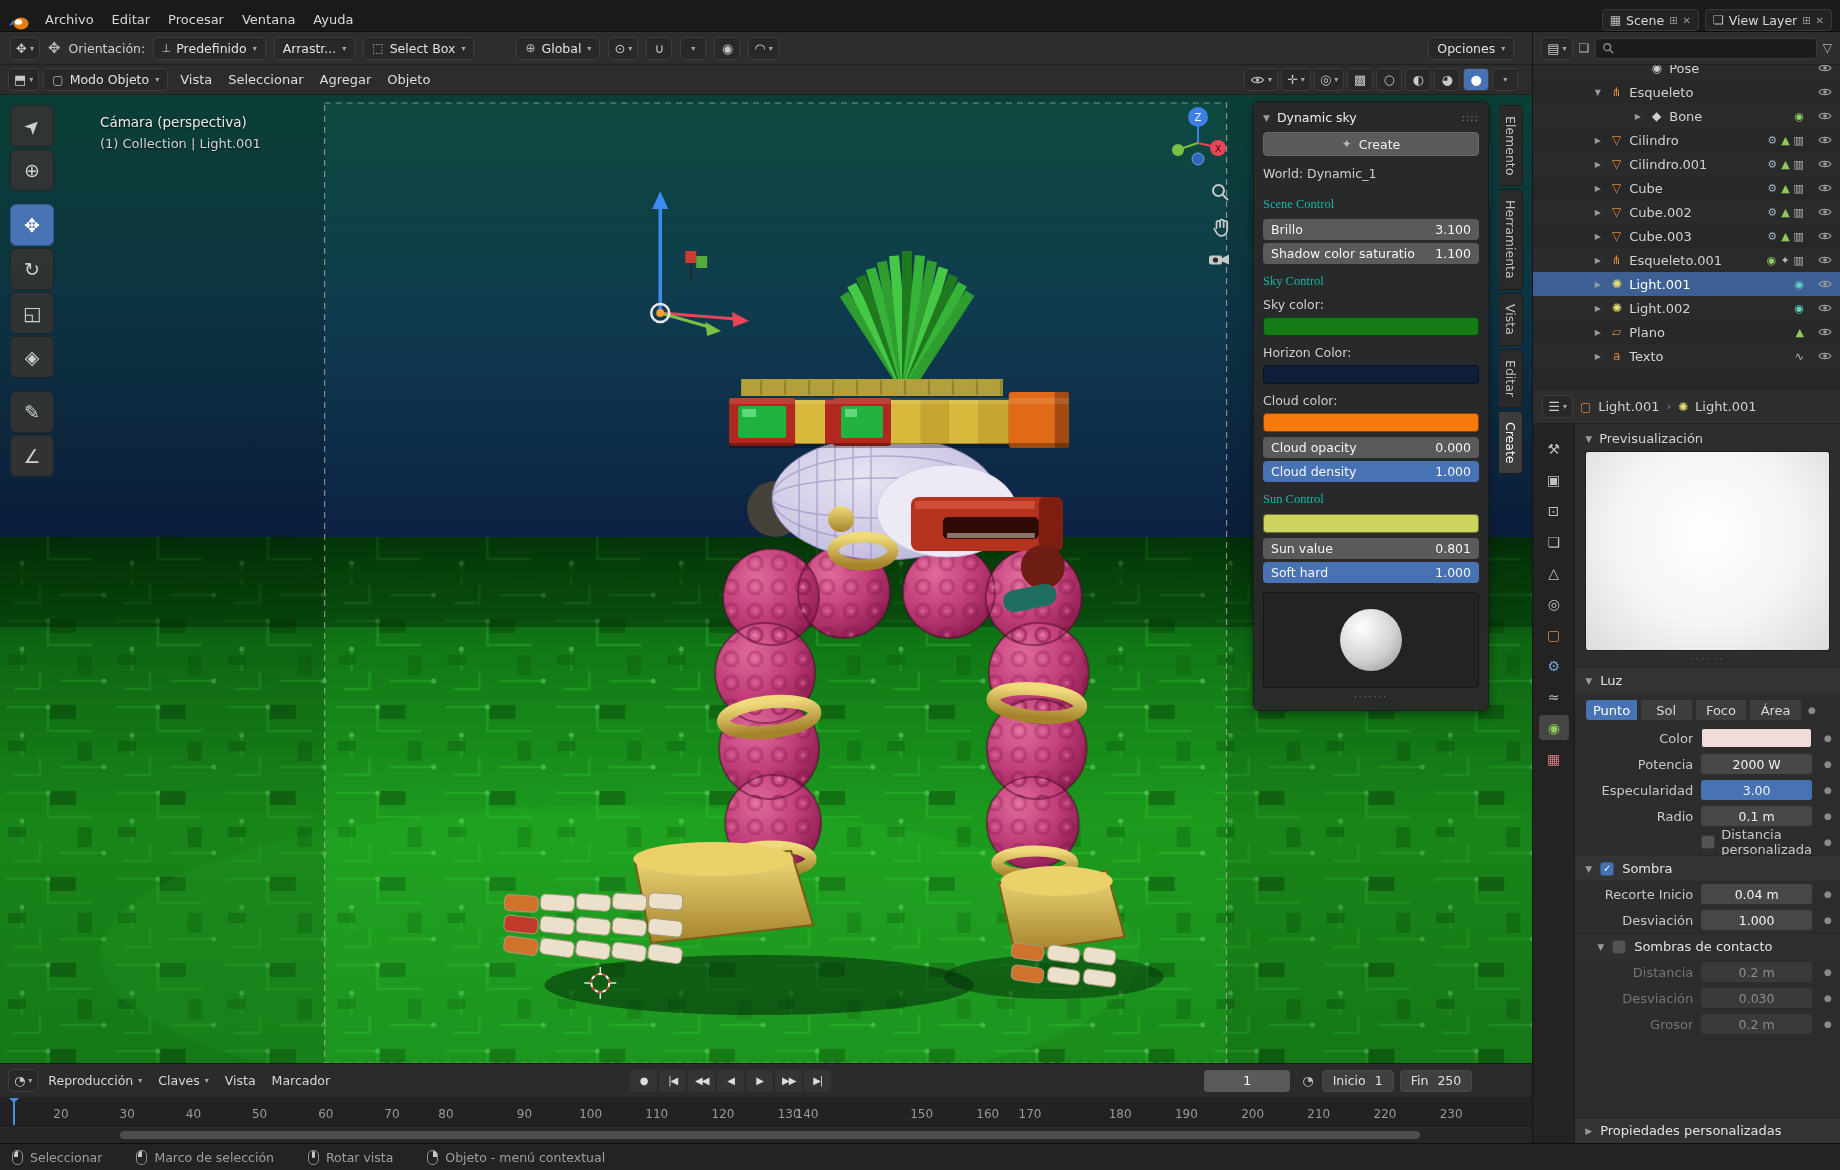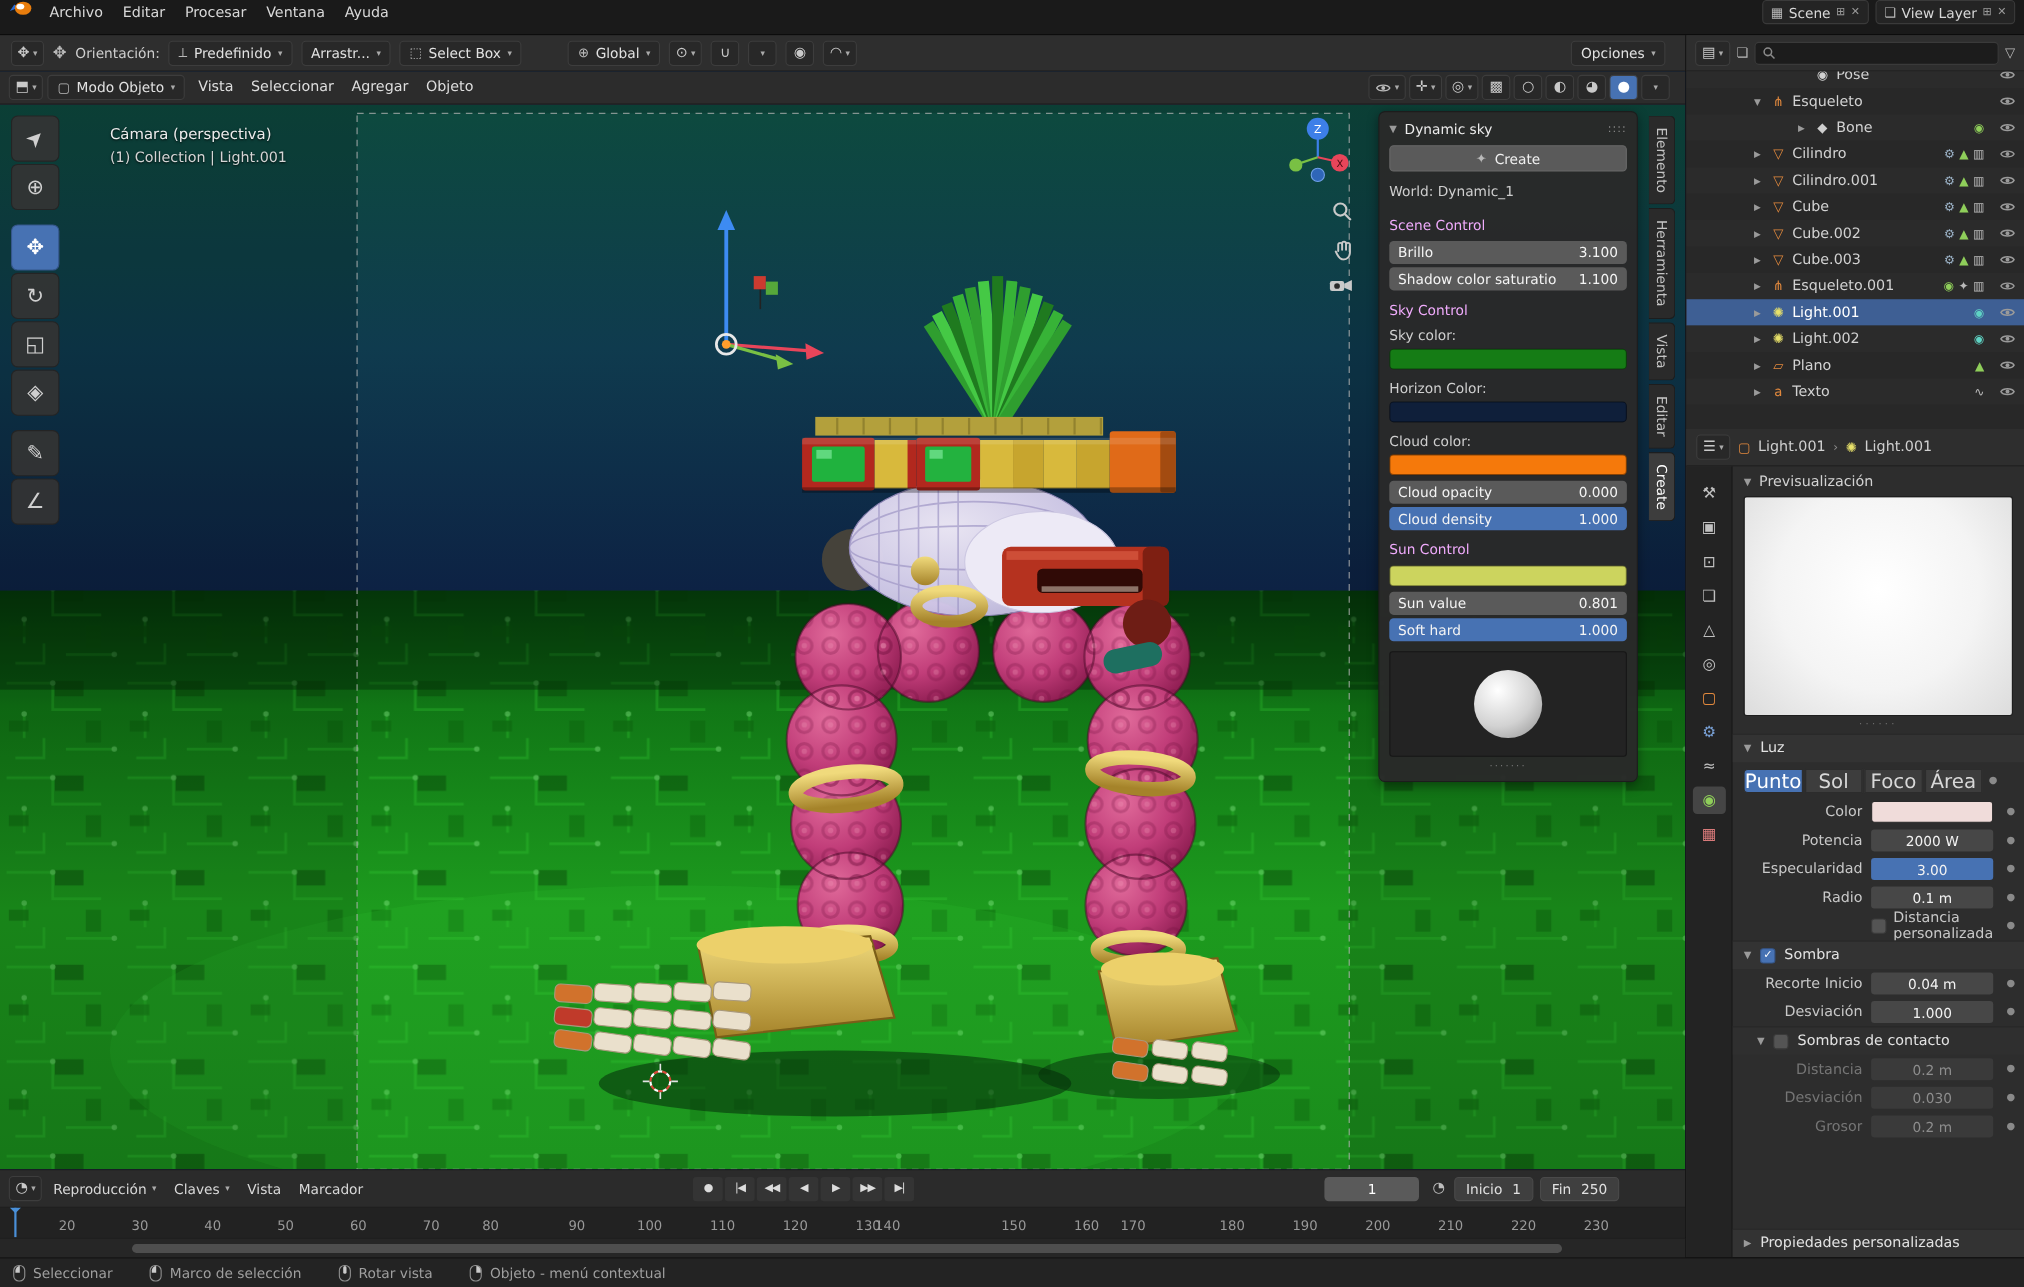--- a/index.html
+++ b/index.html
@@ -1,21 +1,21 @@
 <!DOCTYPE html>
 <html style="--accent: #4772b3;"><head>
 <meta charset="utf-8">
 <style>
   * { box-sizing: border-box; margin: 0; padding: 0; }
   html, body { width: 1840px; height: 1170px; overflow: hidden; }
   body { font-family: "DejaVu Sans", sans-serif; background: #111; color: #d0d0d0; font-size: 13px; user-select: none; }
   #app { width: 1840px; height: 1170px; display: flex; flex-direction: column; }
 
   
-  .topbar { flex: 0 0 32px; background: #1a1a1a; border-bottom: 1px solid #0c0c0c; display: flex; align-items: flex-start; padding: 0 8px; }
+  .topbar { flex: 0 0 32px; background: #1a1a1a; border-bottom: 1px solid #0c0c0c; display: flex; align-items: flex-end; padding: 0 8px; }
   .logo { margin-right: 6px; display: flex; align-items: center; }
   .menus { display: flex; }
   .menu-item { padding: 4px 9px; font-size: 13px; color: #d8d8d8; border-radius: 3px; cursor: default; }
   .ws-tabs { display: flex; align-items: flex-end; height: 32px; margin-left: 14px; }
   .ws-tab { padding: 6px 11px 7px; font-size: 12.5px; color: #ababab; border-right: 1px solid #111; background: #232323; }
   .ws-tab.active { background: #3a3a3a; color: #fff; border-radius: 5px 5px 0 0; }
   .ws-add { padding: 6px 10px 7px; color: #b5b5b5; background: #232323; border-radius: 0 4px 0 0; }
   .top-right { margin-left: auto; display: flex; gap: 6px; align-items: center; }
   .chip { display: flex; align-items: center; gap: 5px; background: #242424; border: 1px solid #3a3a3a; border-radius: 4px; height: 22px; padding: 0 7px; font-size: 12.5px; color: #d8d8d8; }
   .chip .mini { font-size: 10px; color: #9a9a9a; }
@@ -49,21 +49,21 @@
   .cam-label .sub { font-size: 13px; color: #d5d5d5; }
 
   .navgizmo { position: absolute; left: 1150px; top: 38px; width: 84px; z-index: 15; display: flex; flex-direction: column; align-items: flex-end; gap: 15px; padding-right: 4px; }
 
   
   .skypanel { position: absolute; left: 1253px; top: 36px; width: 236px; z-index: 25; background: rgba(41,41,41,.97); border: 1px solid #1c1c1c; border-radius: 6px; padding: 6px 9px 8px; font-size: 12.5px; box-shadow: 0 3px 10px rgba(0,0,0,.4); }
   .sp-title { display: flex; align-items: center; gap: 7px; color: #ececec; padding: 2px 0 7px; }
   .sp-grip-ico { margin-left: auto; color: #8a8a8a; letter-spacing: 1px; font-size: 10px; }
   .sp-create { height: 24px; background: #5a5a5a; border: 1px solid #686868; border-radius: 4px; display: flex; align-items: center; justify-content: center; gap: 7px; color: #f0f0f0; margin-bottom: 9px; }
   .sp-world { color: #cfcfcf; padding: 1px 0 9px; }
-  .sp-head { color: #f0abfc; padding: 7px 0 4px; }
+  .sp-head { color: #14b8a6; padding: 7px 0 4px; font-family: Liberation Serif, serif; }
   .sp-label { color: #cfcfcf; padding: 4px 0 2px; }
   .sp-slider { position: relative; height: 21px; background: #5a5a5a; border-radius: 4px; margin: 3px 0; display: flex; align-items: center; justify-content: space-between; padding: 0 8px; color: #f4f4f4; overflow: hidden; }
   .sp-slider.filled { background: var(--accent, #4772b3); }
   .sp-sl-label { white-space: nowrap; overflow: hidden; text-overflow: ellipsis; max-width: 150px; }
   .sp-swatch { height: 19px; border-radius: 4px; margin: 3px 0 5px; border: 1px solid rgba(0,0,0,.45); }
   .sp-preview { height: 96px; background: #232323; border: 1px solid #161616; border-radius: 3px; margin-top: 9px; position: relative; }
   .sp-sphere { position: absolute; left: 50%; top: 50%; width: 62px; height: 62px; margin: -31px 0 0 -31px; border-radius: 50%; background: radial-gradient(circle at 35% 30%, #ffffff, #d2d2d2 55%, #8d8d8d); }
   .sp-grip { text-align: center; color: #777; letter-spacing: 2px; font-size: 9px; padding-top: 4px; }
 
   .sidetabs { position: absolute; left: 1499px; top: 40px; z-index: 24; display: flex; flex-direction: column; gap: 3px; }
@@ -108,21 +108,21 @@
   .props-tabs { flex: 0 0 42px; background: #232323; border-right: 1px solid #1a1a1a; display: flex; flex-direction: column; align-items: center; padding-top: 12px; gap: 6px; }
   .ptab { width: 30px; height: 25px; display: flex; align-items: center; justify-content: center; font-size: 14px; border-radius: 4px; color: #9a9a9a; }
   .ptab.active { background: #454545; }
   .props-content { flex: 1; min-width: 0; overflow: hidden; display: flex; flex-direction: column; font-size: 13px; }
   .pc-title { padding: 7px 10px 5px; color: #d2d2d2; display: flex; gap: 7px; align-items: center; }
   .tri { font-size: 9px; color: #9a9a9a; }
   .preview-box { margin: 0 10px; height: 200px; border: 1px solid #1e1e1e; border-radius: 3px; background: radial-gradient(circle at 50% 42%, #ffffff 0%, #f4f4f4 55%, #dcdcdc 100%); }
   .grip-row { text-align: center; color: #6f6f6f; font-size: 9px; letter-spacing: 3px; padding: 3px 0; }
   .panel-header { height: 26px; display: flex; align-items: center; gap: 8px; padding: 0 10px; background: #333333; border-top: 1px solid #272727; color: #e2e2e2; }
   .type-row { display: flex; gap: 2px; padding: 6px 20px 4px 10px; align-items: center; }
-  .type-btn { flex: 1; height: 22px; background: #3d3d3d; border: 1px solid #2c2c2c; display: flex; align-items: center; justify-content: center; font-size: 18px; color: #d8d8d8; }
+  .type-btn { flex: 1; height: 22px; background: #3d3d3d; border: 1px solid #2c2c2c; display: flex; align-items: center; justify-content: center; font-size: 13px; color: #d8d8d8; }
   .type-btn:first-child { border-radius: 4px 0 0 4px; }
   .type-btn:last-child { border-radius: 0 4px 4px 0; }
   .type-btn.active { background: var(--accent, #4772b3); color: #fff; }
   .prow { height: 26px; display: flex; align-items: center; gap: 8px; padding-right: 4px; }
   .plabel { flex: 0 0 118px; text-align: right; color: #c8c8c8; white-space: nowrap; overflow: hidden; }
   .pwidget { flex: 1; display: flex; align-items: center; gap: 6px; min-width: 0; }
   .pfield { flex: 1; height: 20px; background: #474747; border-radius: 3px; display: flex; align-items: center; justify-content: center; color: #f2f2f2; font-size: 12.5px; }
   .pfield.blue { background: var(--accent, #4772b3); }
   .pcolor { flex: 1; height: 20px; border-radius: 3px; border: 1px solid #2a2a2a; }
   .pcheck { width: 14px; height: 14px; border-radius: 3px; background: #545454; border: 1px solid #3a3a3a; display: flex; align-items: center; justify-content: center; font-size: 10px; color: #fff; flex: 0 0 14px; }

